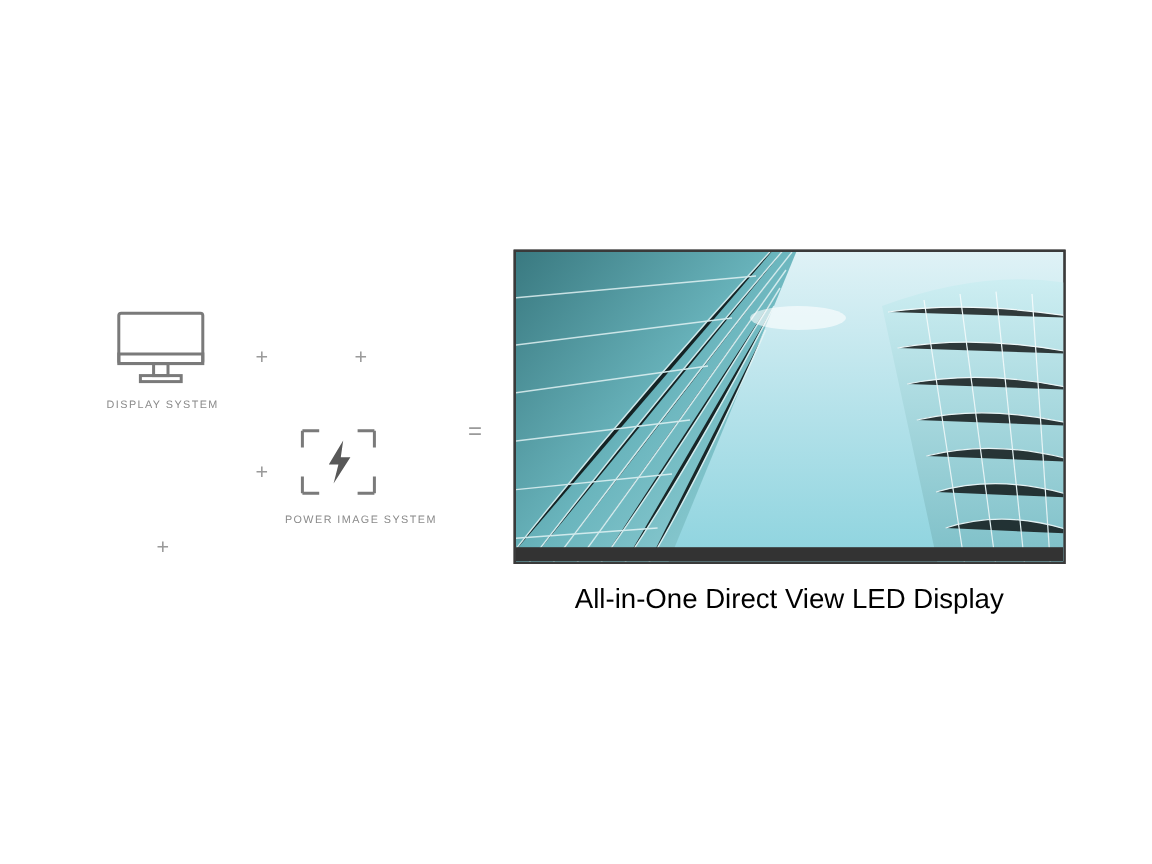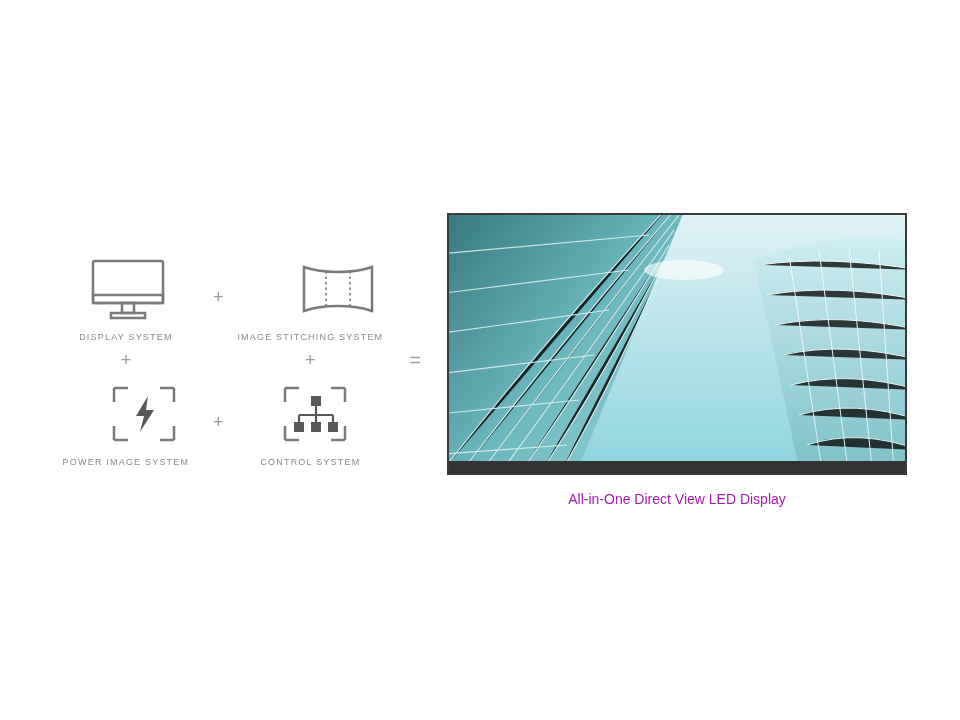--- a/index.html
+++ b/index.html
@@ -25,21 +25,21 @@
     display: grid;
     grid-template-columns: 1fr auto 1fr;
     grid-template-rows: auto auto auto;
     align-items: center;
     justify-items: center;
     gap: 8px 14px;
   }
   .component {
     display: flex;
     flex-direction: column;
-    align-items: flex-end;
+    align-items: flex-start;
     gap: 8px;
   }
   .icon-box {
     width: 90px;
     height: 70px;
     display: flex;
     align-items: center;
     justify-content: center;
   }
   .component-label {
@@ -64,22 +64,22 @@
     align-self: center;
     justify-self: center;
   }
   .result {
     display: flex;
     flex-direction: column;
     align-items: center;
     gap: 16px;
   }
   .result-label {
-    font-size: 14px;
-    color: #a21caf;
+    font-size: 23px;
+    color: #000000;
     font-weight: 350;
   }
   .screen {
     width: 460px;
     height: 262px;
     background: #333;
     border: 2px solid #3a3a3a;
     position: relative;
     overflow: hidden;
   }
@@ -105,64 +105,37 @@
           <rect x="4" y="38" width="70" height="8" fill="none" stroke="#7a7a7a" stroke-width="2.5"></rect>
           <rect x="33" y="46" width="12" height="10" fill="none" stroke="#7a7a7a" stroke-width="2.5"></rect>
           <rect x="22" y="56" width="34" height="5" fill="none" stroke="#7a7a7a" stroke-width="2.5"></rect>
         </svg>
       </div>
       <div class="component-label">DISPLAY SYSTEM</div>
     </div>
 
     <div class="plus">+</div>
 
-    <div class="component">
-      <div class="icon-box">
-        <svg width="80" height="60" viewBox="0 0 80 60">
-          <path d="M6 8 Q20 13 40 13 Q60 13 74 8 L74 52 Q60 47 40 47 Q20 47 6 52 Z" fill="none" stroke="#7a7a7a" stroke-width="2.5"></path>
-          <line x1="28" y1="12" x2="28" y2="48" stroke="#7a7a7a" stroke-width="1.6" stroke-dasharray="2.5 3"></line>
-          <line x1="52" y1="12" x2="52" y2="48" stroke="#7a7a7a" stroke-width="1.6" stroke-dasharray="2.5 3"></line>
-        </svg>
-      </div>
-      <div class="component-label">IMAGE STITCHING SYSTEM</div>
-    </div>
 
     <div class="plus plus-row-cell">+</div>
     <div></div>
     <div class="plus plus-row-cell">+</div>
 
     <div class="component">
       <div class="icon-box">
         <svg width="72" height="64" viewBox="0 0 72 64">
           <path d="M6 6 L6 20 M6 6 L20 6 M66 6 L66 20 M66 6 L52 6 M6 58 L6 44 M6 58 L20 58 M66 58 L66 44 M66 58 L52 58" stroke="#7a7a7a" stroke-width="2.5" fill="none"></path>
           <path d="M40 14 L28 34 L36 34 L32 50 L46 28 L38 28 Z" fill="#585858"></path>
         </svg>
       </div>
       <div class="component-label">POWER IMAGE SYSTEM</div>
     </div>
 
     <div class="plus">+</div>
 
-    <div class="component">
-      <div class="icon-box">
-        <svg width="72" height="64" viewBox="0 0 72 64">
-          <path d="M6 6 L6 20 M6 6 L20 6 M66 6 L66 20 M66 6 L52 6 M6 58 L6 44 M6 58 L20 58 M66 58 L66 44 M66 58 L52 58" stroke="#7a7a7a" stroke-width="2.5" fill="none"></path>
-          <rect x="32" y="14" width="10" height="10" fill="#585858"></rect>
-          <line x1="37" y1="24" x2="37" y2="33" stroke="#585858" stroke-width="2.2"></line>
-          <line x1="20" y1="33" x2="54" y2="33" stroke="#585858" stroke-width="2.2"></line>
-          <line x1="20" y1="33" x2="20" y2="40" stroke="#585858" stroke-width="2.2"></line>
-          <line x1="37" y1="33" x2="37" y2="40" stroke="#585858" stroke-width="2.2"></line>
-          <line x1="54" y1="33" x2="54" y2="40" stroke="#585858" stroke-width="2.2"></line>
-          <rect x="15" y="40" width="10" height="10" fill="#585858"></rect>
-          <rect x="32" y="40" width="10" height="10" fill="#585858"></rect>
-          <rect x="49" y="40" width="10" height="10" fill="#585858"></rect>
-        </svg>
-      </div>
-      <div class="component-label">CONTROL SYSTEM</div>
-    </div>
 
   </div>
 
   <div class="equals">=</div>
 
   <div class="result">
     <div class="screen">
       <svg width="460" height="262" viewBox="0 0 460 262" preserveAspectRatio="xMidYMid slice">
         <defs>
           <linearGradient id="sky" x1="0" y1="0" x2="0" y2="1">

